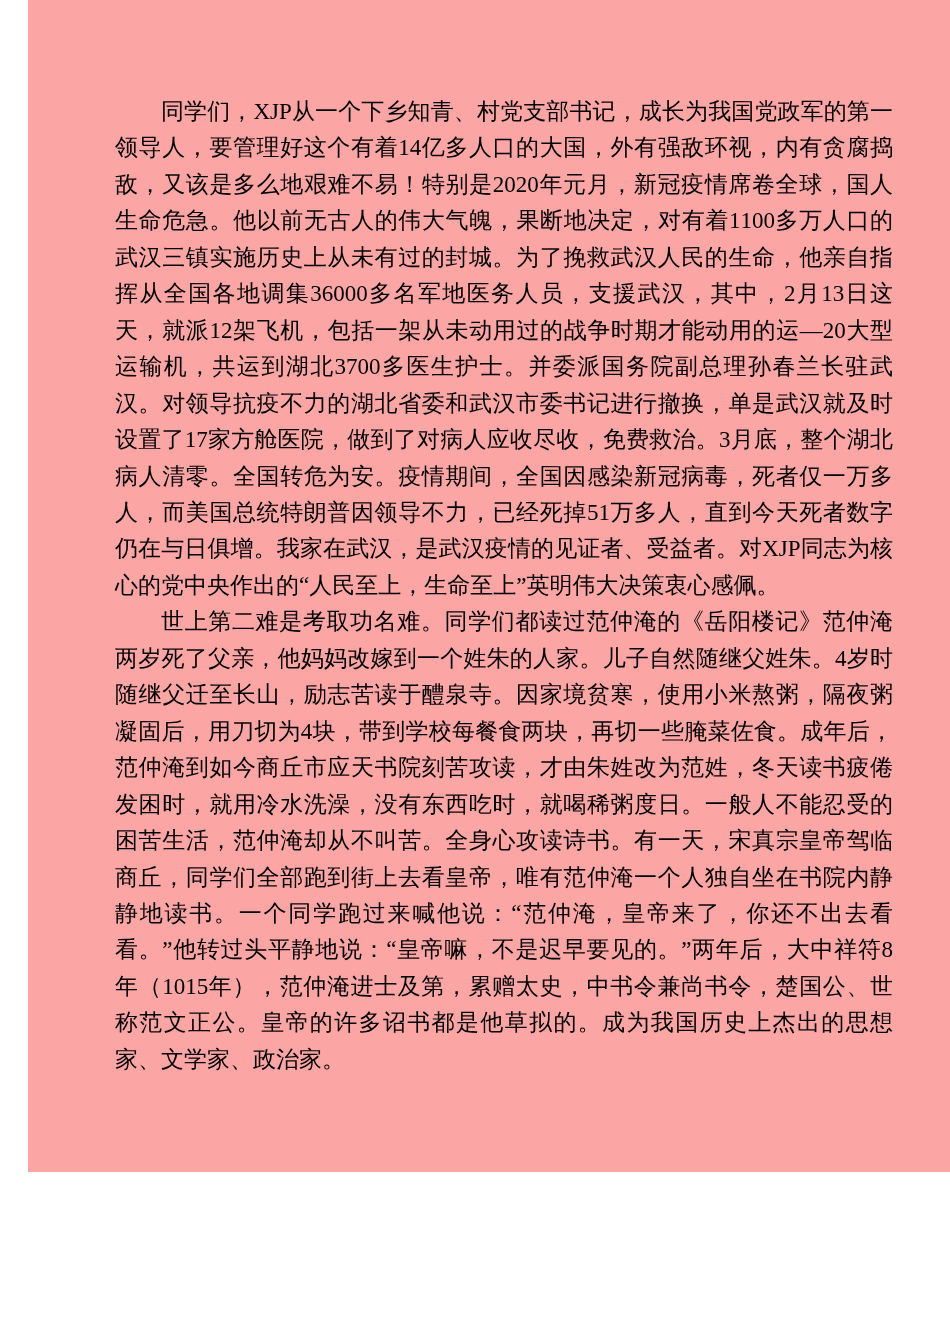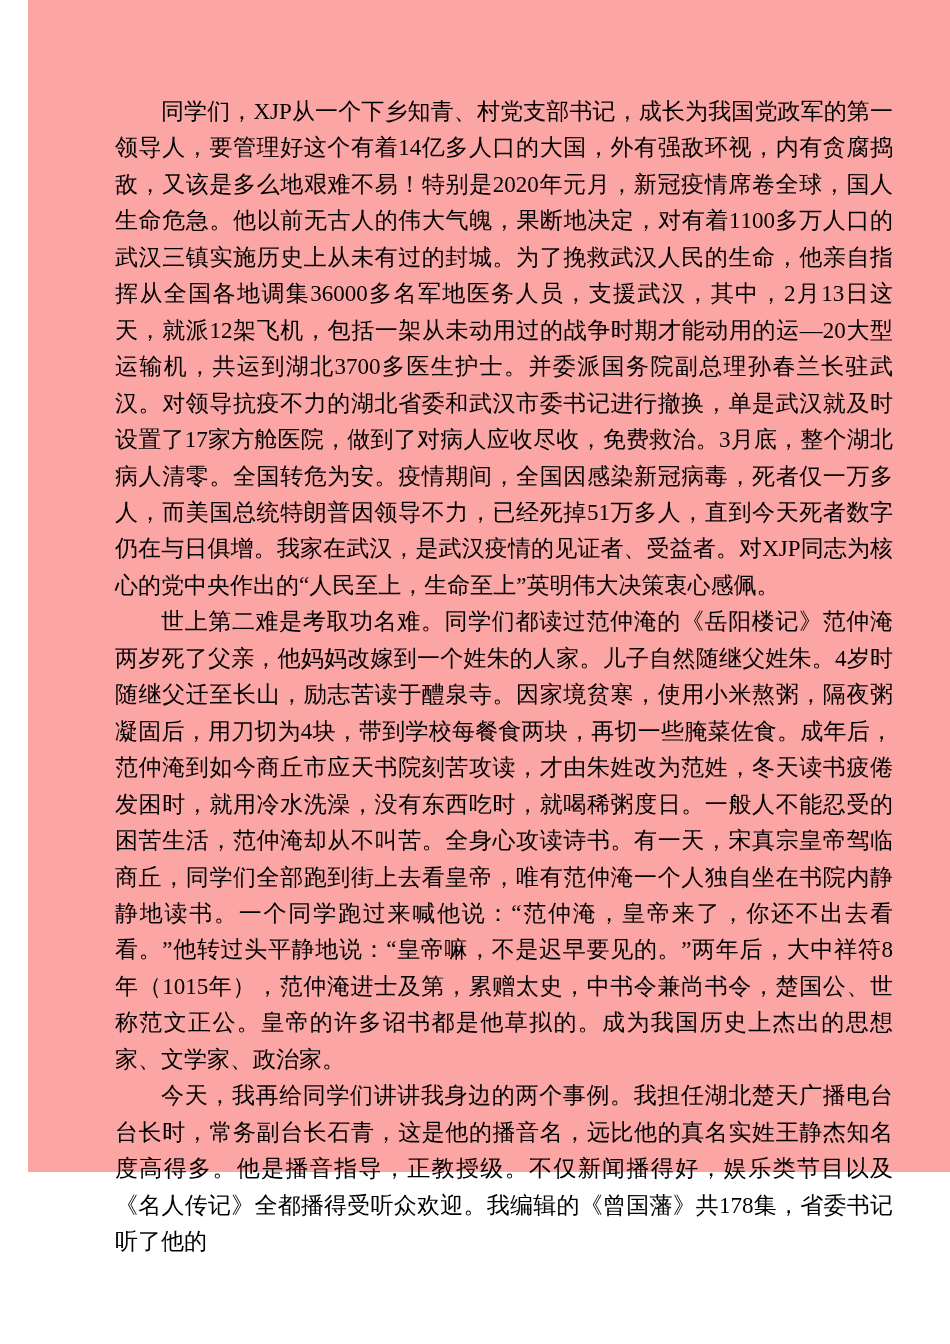--- a/index.html
+++ b/index.html
@@ -42,15 +42,14 @@
     font-kerning: none;
   }
 </style>
 </head>
 <body>
 
 <div class="doc-page">
   <div class="doc-body">
     <p class="para">同学们，XJP从一个下乡知青、村党支部书记，成长为我国党政军的第一领导人，要管理好这个有着14亿多人口的大国，外有强敌环视，内有贪腐捣敌，又该是多么地艰难不易！特别是2020年元月，新冠疫情席卷全球，国人生命危急。他以前无古人的伟大气魄，果断地决定，对有着1100多万人口的武汉三镇实施历史上从未有过的封城。为了挽救武汉人民的生命，他亲自指挥从全国各地调集36000多名军地医务人员，支援武汉，其中，2月13日这天，就派12架飞机，包括一架从未动用过的战争时期才能动用的运—20大型运输机，共运到湖北3700多医生护士。并委派国务院副总理孙春兰长驻武汉。对领导抗疫不力的湖北省委和武汉市委书记进行撤换，单是武汉就及时设置了17家方舱医院，做到了对病人应收尽收，免费救治。3月底，整个湖北病人清零。全国转危为安。疫情期间，全国因感染新冠病毒，死者仅一万多人，而美国总统特朗普因领导不力，已经死掉51万多人，直到今天死者数字仍在与日俱增。我家在武汉，是武汉疫情的见证者、受益者。对XJP同志为核心的党中央作出的“人民至上，生命至上”英明伟大决策衷心感佩。</p>
     <p class="para">世上第二难是考取功名难。同学们都读过范仲淹的《岳阳楼记》范仲淹两岁死了父亲，他妈妈改嫁到一个姓朱的人家。儿子自然随继父姓朱。4岁时随继父迁至长山，励志苦读于醴泉寺。因家境贫寒，使用小米熬粥，隔夜粥凝固后，用刀切为4块，带到学校每餐食两块，再切一些腌菜佐食。成年后，范仲淹到如今商丘市应天书院刻苦攻读，才由朱姓改为范姓，冬天读书疲倦发困时，就用冷水洗澡，没有东西吃时，就喝稀粥度日。一般人不能忍受的困苦生活，范仲淹却从不叫苦。全身心攻读诗书。有一天，宋真宗皇帝驾临商丘，同学们全部跑到街上去看皇帝，唯有范仲淹一个人独自坐在书院内静静地读书。一个同学跑过来喊他说：“范仲淹，皇帝来了，你还不出去看看。”他转过头平静地说：“皇帝嘛，不是迟早要见的。”两年后，大中祥符8年（1015年），范仲淹进士及第，累赠太史，中书令兼尚书令，楚国公、世称范文正公。皇帝的许多诏书都是他草拟的。成为我国历史上杰出的思想家、文学家、政治家。</p>
-    <p class="para">今天，我再给同学们讲讲我身边的两个事例。我担任湖北楚天广播电台台长时，常务副台长石青，这是他的播音名，远比他的真名实姓王静杰知名度高得多。他是播音指导，正教授级。不仅新闻播得好，娱乐类节目以及《名人传记》全都播得受听众欢迎。我编辑的《曾国藩》共178集，省委书记听了他的</p>
   </div>
 </div>
 
 </body></html>

